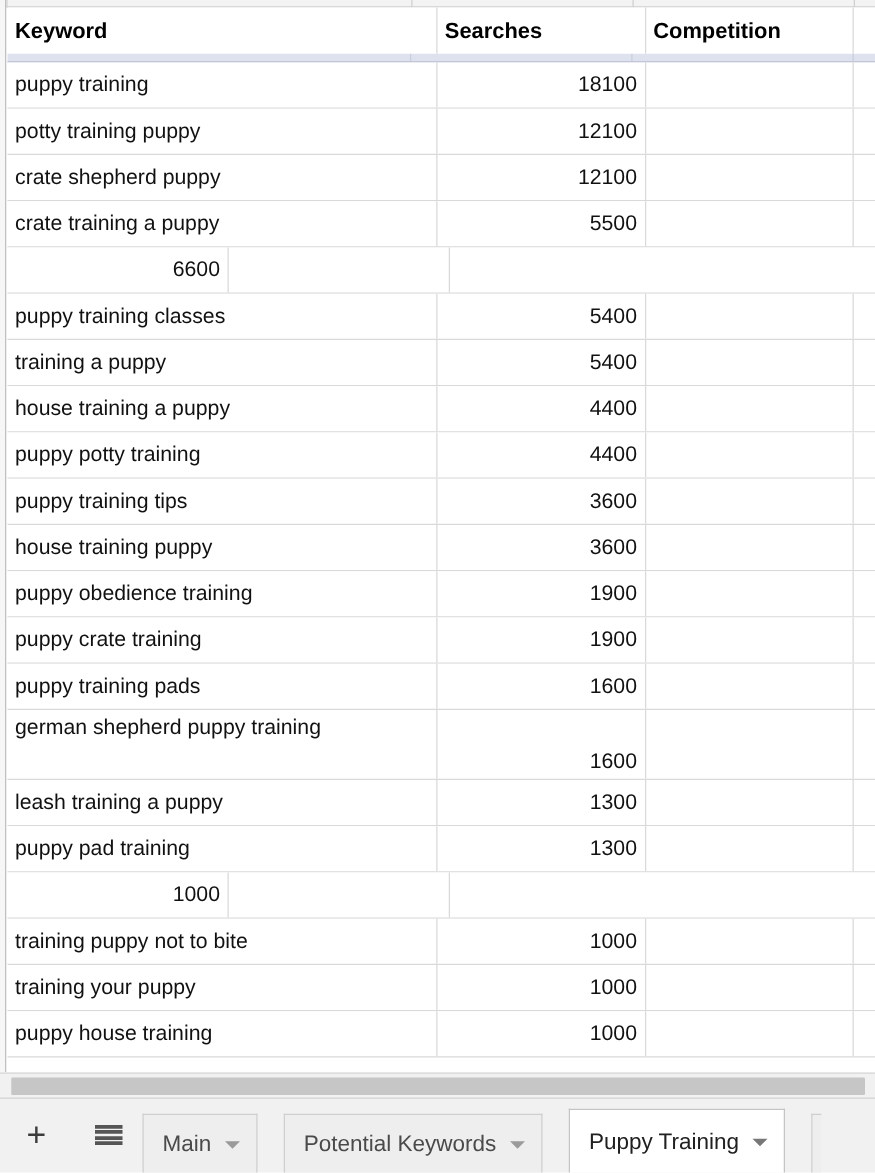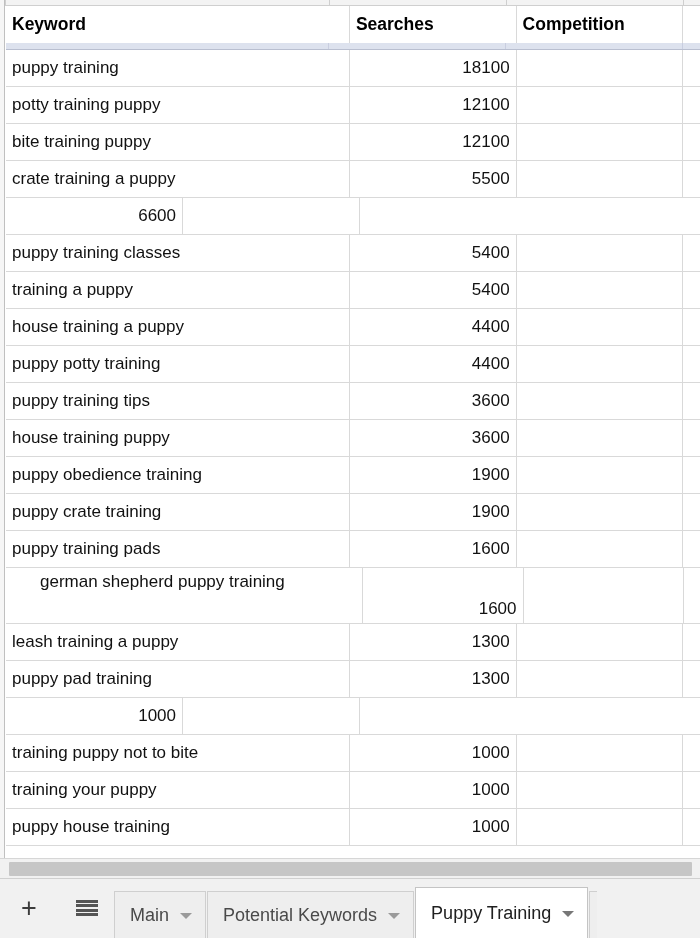--- a/index.html
+++ b/index.html
@@ -127,21 +127,20 @@
   .row-data { height: 37px; }
   .row-data .cell { font-size: 17px; }
 
   
   .row-tall { height: 56px; }
   .row-tall .c-keyword {
     white-space: normal;
     align-items: flex-start;
     padding-top: 4px;
     line-height: 1.2;
-    margin-left: 28px;
   }
   .row-tall .c-searches { align-items: flex-end; padding-bottom: 4px; }
   .row-tall .c-competition,
   .row-tall .c-extra { align-items: flex-start; }
 
   
   .hscroll-wrap {
     position: absolute;
     left: 0;
     top: 858px;
@@ -219,21 +218,21 @@
     margin-left: 10px;
   }
 
   .tab {
     position: relative;
     display: flex;
     align-items: center;
     gap: 11px;
     height: 47px;
     padding: 0 13px 0 15px;
-    margin-right: 1px;
+    margin-right: 21px;
     background: #eeeeee;
     border: 1px solid #cfcfcf;
     border-bottom: none;
     box-sizing: border-box;
     font-size: 18px;
     color: #4a4a4a;
     white-space: nowrap;
     cursor: pointer;
   }
   .tab.active {
@@ -304,21 +303,21 @@
             <div class="cell c-competition"></div>
             <div class="cell c-extra"></div>
           </div>
           <div class="row row-data">
             <div class="cell c-keyword">potty training puppy</div>
             <div class="cell c-searches">12100</div>
             <div class="cell c-competition"></div>
             <div class="cell c-extra"></div>
           </div>
           <div class="row row-data">
-            <div class="cell c-keyword">bite training puppy</div>
+            <div class="cell c-keyword">crate shepherd puppy</div>
             <div class="cell c-searches">12100</div>
             <div class="cell c-competition"></div>
             <div class="cell c-extra"></div>
           </div>
           <div class="row row-data">
             <div class="cell c-keyword">crate training a puppy</div>
             <div class="cell c-searches">5500</div>
             <div class="cell c-competition"></div>
             <div class="cell c-extra"></div>
           </div>

